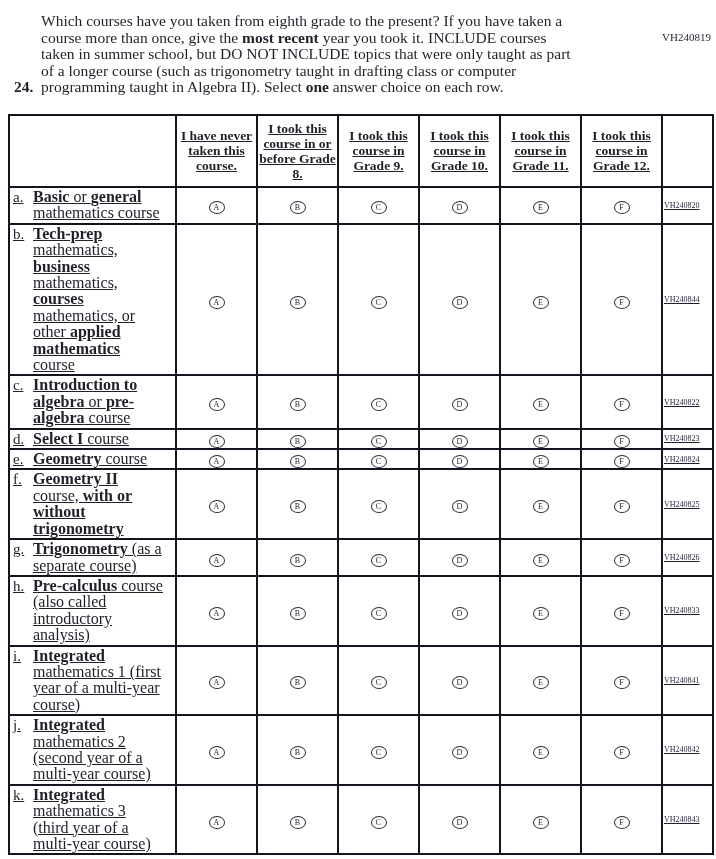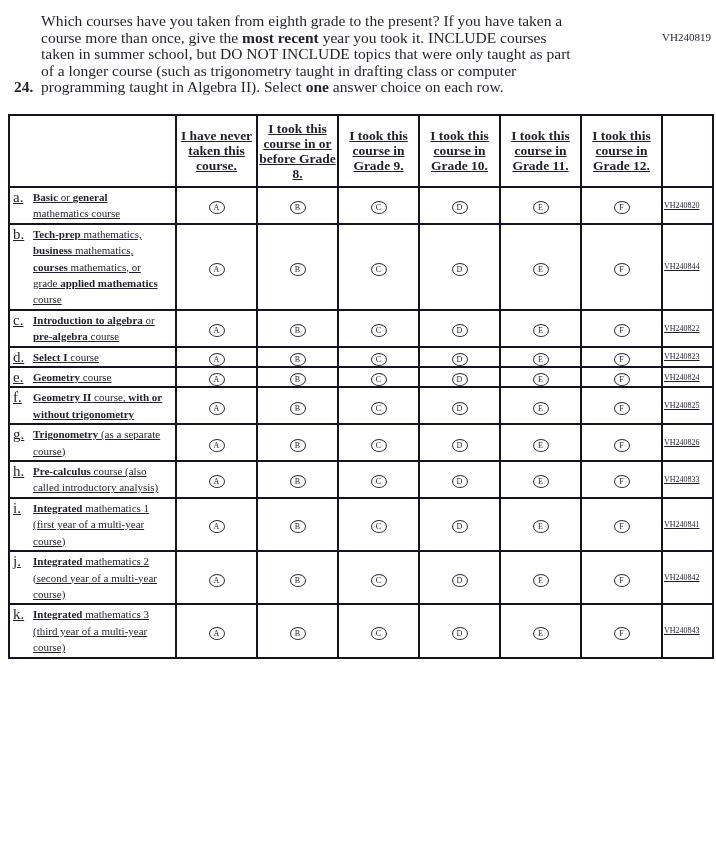--- a/index.html
+++ b/index.html
@@ -70,21 +70,21 @@
     padding: 1px 10px 1px 3px;
   }
   td.course .course-flex { display: flex; }
   .rowletter {
     flex: 0 0 20px;
     font-size: 15px;
     line-height: 16.4px;
   }
   .coursetext {
     flex: 1 1 auto;
-    font-size: 11px;
+    font-size: 16px;
     line-height: 16.4px;
   }
   td.ans {
     text-align: center;
     vertical-align: middle;
     padding: 0;
   }
   .bubble {
     display: inline-block;
     width: 14px;
@@ -152,21 +152,21 @@
           <td class="ans"><span class="bubble">C</span></td>
           <td class="ans"><span class="bubble">D</span></td>
           <td class="ans"><span class="bubble">E</span></td>
           <td class="ans"><span class="bubble">F</span></td>
           <td class="code">VH240820</td>
         </tr>
         <tr>
           <td class="course">
             <div class="course-flex">
               <span class="rowletter">b.</span>
-              <span class="coursetext"><span class="b">Tech-prep</span><span> mathematics, </span><span class="b">business</span><span> mathematics, </span><span class="b">courses</span><span> mathematics, or grade </span><span class="b">applied mathematics</span><span> course</span></span>
+              <span class="coursetext"><span class="b">Tech-prep</span><span> mathematics, </span><span class="b">business</span><span> mathematics, </span><span class="b">courses</span><span> mathematics, or other </span><span class="b">applied mathematics</span><span> course</span></span>
             </div>
           </td>
           <td class="ans"><span class="bubble">A</span></td>
           <td class="ans"><span class="bubble">B</span></td>
           <td class="ans"><span class="bubble">C</span></td>
           <td class="ans"><span class="bubble">D</span></td>
           <td class="ans"><span class="bubble">E</span></td>
           <td class="ans"><span class="bubble">F</span></td>
           <td class="code">VH240844</td>
         </tr>

